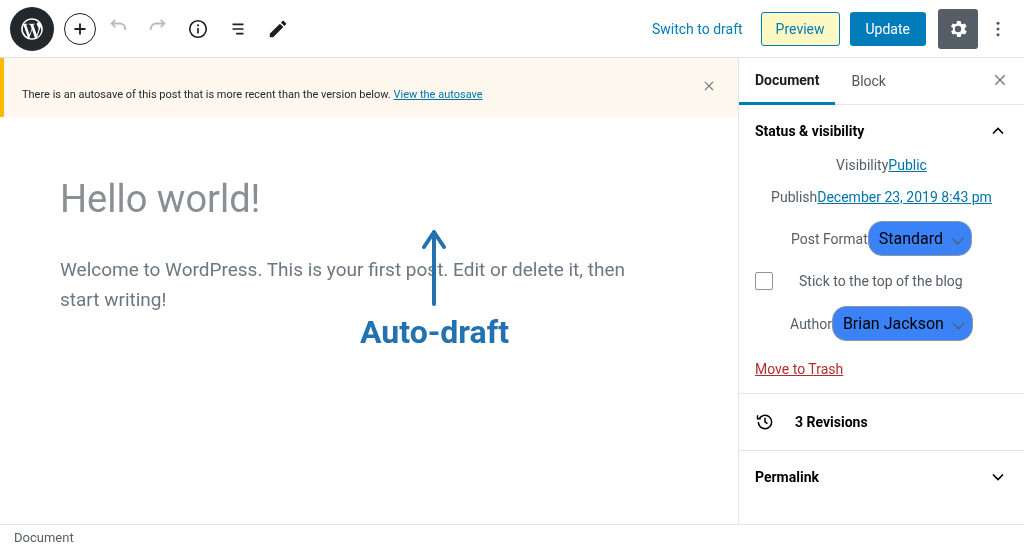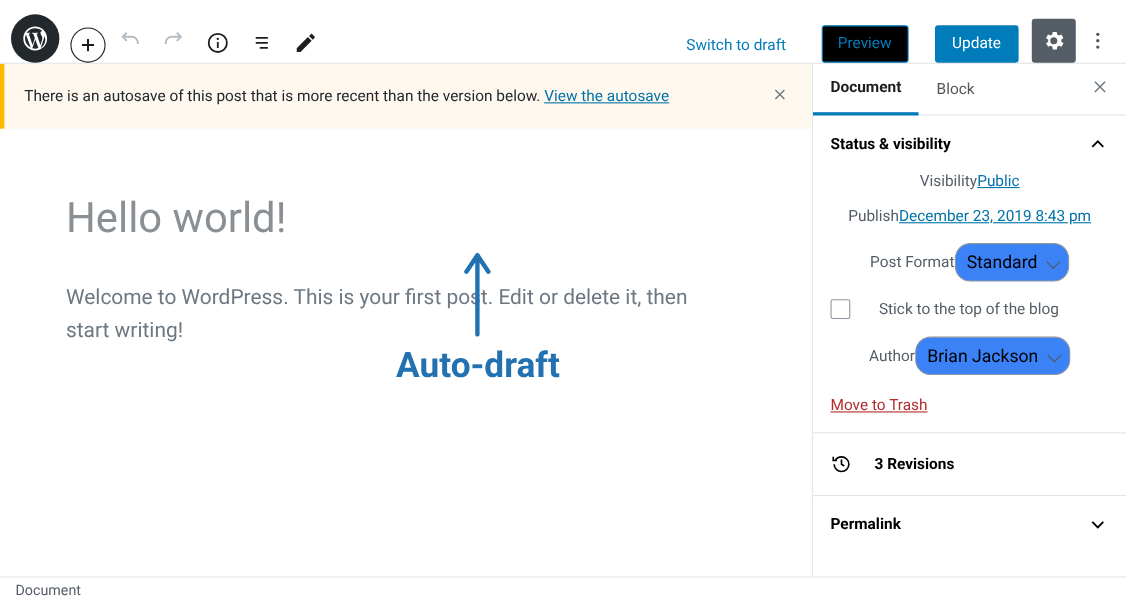--- a/index.html
+++ b/index.html
@@ -1,33 +1,33 @@
 <!DOCTYPE html>
 <html><head>
 <meta charset="utf-8">
 <style>
 *{box-sizing:border-box;margin:0;padding:0;font-family:-apple-system,BlinkMacSystemFont,"Segoe UI",Roboto,sans-serif}
 body{width:1024px;height:551px;overflow:hidden;background:#fff;position:relative}
-.topbar{height:58px;display:flex;align-items:flex-end;border-bottom:1px solid #e2e4e7;padding:0 10px;gap:4px}
+.topbar{height:58px;display:flex;align-items:center;border-bottom:1px solid #e2e4e7;padding:0 10px;gap:4px}
 .wp-logo{width:44px;height:44px;background:#23282d;border-radius:50%;display:flex;align-items:center;justify-content:center;margin-right:6px}
 .wp-logo svg{width:26px;height:26px;fill:#fff}
 .icon-btn{width:36px;height:36px;display:flex;align-items:center;justify-content:center;border:none;background:transparent;cursor:pointer;border-radius:3px;color:#1e1e1e}
 .icon-btn.plus{border:1.5px solid #1e1e1e;border-radius:50%;width:32px;height:32px}
 .icon-btn svg{width:22px;height:22px}
 .icon-btn.dim{color:#b5bcc2}
 .spacer{flex:1}
 .link-btn{color:#007cba;font-size:14px;padding:8px 12px;background:none;border:none;cursor:pointer}
-.btn-outline{color:#007cba;border:1.5px solid #007cba;background:#000000;padding:8px 14px;font-size:14px;border-radius:3px;cursor:pointer;margin:0 16px}
+.btn-outline{color:#007cba;border:1.5px solid #007cba;background:#fef9c3;padding:8px 14px;font-size:14px;border-radius:3px;cursor:pointer;margin:0 2px}
 .btn-primary{background:#007cba;color:#fff;border:none;padding:9px 16px;font-size:14px;border-radius:3px;cursor:pointer;margin:0 4px}
 .gear-btn{width:40px;height:40px;background:#555d66;color:#fff;display:flex;align-items:center;justify-content:center;border:none;border-radius:3px;cursor:pointer;margin-left:4px}
 .gear-btn svg{width:22px;height:22px;fill:#fff}
 .dots-btn{width:32px;height:40px;display:flex;align-items:center;justify-content:center;border:none;background:none;cursor:pointer;color:#555}
 .main{display:flex;height:466px}
 .editor{flex:1;position:relative;overflow:hidden}
-.notice{background:#fef8ee;border-left:4px solid #ffb900;padding:16px 18px;display:flex;align-items:center;font-size:14px;color:#23282d}
+.notice{background:#fef8ee;border-left:4px solid #ffb900;padding:16px 18px;display:flex;align-items:flex-end;font-size:11px;color:#23282d}
 .notice-text{flex:1}
 .notice a{color:#0073aa;text-decoration:underline}
 .notice-close{color:#6c7781;cursor:pointer;font-size:16px;padding:4px}
 .canvas{padding:60px 60px 0 60px;position:relative}
 .post-title{font-size:38px;color:#8a8f94;font-weight:400;margin-bottom:34px}
 .post-body{font-size:19px;color:#6c7781;line-height:1.6;max-width:580px}
 .annotation{position:absolute;top:110px;left:360px;color:#2271b1;font-weight:700;font-size:32px;text-align:center}
 .annotation svg{display:block;margin:0 auto 6px}
 .sidebar{width:286px;border-left:1px solid #e2e4e7;display:flex;flex-direction:column;font-size:14px;overflow-y:auto}
 .tabs{display:flex;align-items:center;border-bottom:1px solid #e2e4e7;padding:0 6px 0 0}

